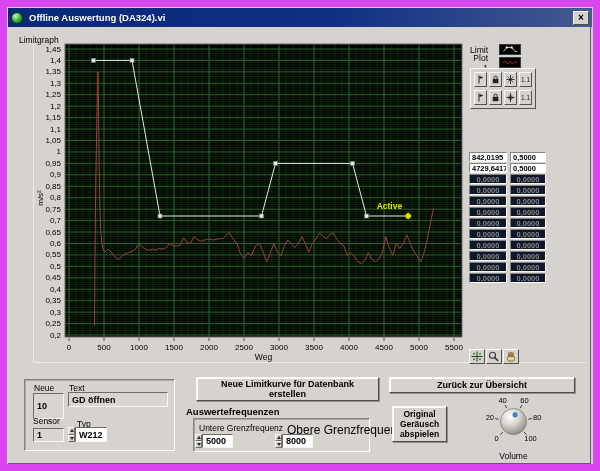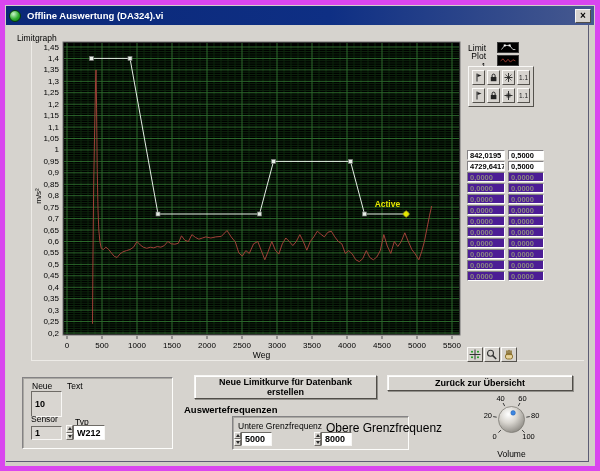--- a/index.html
+++ b/index.html
@@ -1,18 +1,18 @@
 <!DOCTYPE html>
 <html><head>
 <meta charset="utf-8">
 <style>
   html,body{margin:0;padding:0;background:#ffffff;}
   *{box-sizing:border-box;}
   .window{position:relative;width:600px;height:471px;background:#d2cfc8;
-    border:5px solid #d946ef;font-family:"Liberation Sans",sans-serif;color:#000;overflow:hidden;}
+    border:7px solid #d946ef;font-family:"Liberation Sans",sans-serif;color:#000;overflow:hidden;}
   .titlebar{position:absolute;left:1px;top:1px;right:1px;height:19px;
     background:linear-gradient(90deg,#0b2878 0%,#0e2f84 55%,#46598f 100%);
     display:flex;align-items:center;padding:0 3px;}
   .vi-icon{width:12px;height:12px;border-radius:50%;flex:0 0 auto;
     background:radial-gradient(circle at 35% 30%,#c9f5c9,#2fae2f 55%,#0c720c);
     border:1px solid #063f06;}
   .title-text{color:#fff;font-size:9.5px;font-weight:bold;margin-left:6px;flex:1;
     white-space:nowrap;overflow:hidden;}
   .close-btn{width:16px;height:14px;background:#d6d3ce;border:1px solid;
     border-color:#f8f7f5 #504d48 #504d48 #f8f7f5;display:flex;align-items:center;
@@ -33,21 +33,21 @@
   .tool-row:last-child{margin-bottom:0;}
   .tbtn{width:13px;height:15px;background:#d6d3ce;border:1px solid;
     border-color:#fbfaf8 #55524d #55524d #fbfaf8;display:flex;align-items:center;justify-content:center;padding:0;}
   .cursor-table{position:absolute;left:461px;top:125px;}
   .trow{display:flex;gap:3px;margin-bottom:1px;}
   .tcell{height:10px;font-size:7.5px;font-weight:bold;line-height:9px;padding:0 2px;
     border:1px solid;border-color:#848284 #fdfdfb #fdfdfb #848284;overflow:hidden;white-space:nowrap;}
   .tcell.c1{width:38px;}
   .tcell.c2{width:36px;}
   .tcell.on{background:#fff;color:#000;}
-  .tcell.off{background:#4c1d95;color:#8a8781;}
+  .tcell.off{background:#0f172a;color:#8a8781;text-align:center;}
   .graph-palette{position:absolute;left:461px;top:322px;display:flex;gap:1px;}
   .pbtn{width:16px;height:15px;background:#d6d3ce;border:1px solid;
     border-color:#fbfaf8 #55524d #55524d #fbfaf8;display:flex;align-items:center;justify-content:center;padding:0;}
   .inset-box{position:absolute;border:1px solid;border-color:#848284 #fdfdfb #fdfdfb #848284;
     box-shadow:inset 1px 1px 0 rgba(90,88,82,.35);}
   .lbl{position:absolute;font-size:8.5px;white-space:nowrap;}
   .fld{position:absolute;background:#d9d6d1;border:1px solid;
     border-color:#6e6b66 #f8f7f5 #f8f7f5 #6e6b66;font-weight:bold;font-size:9px;
     padding:0 3px;display:flex;align-items:center;white-space:nowrap;overflow:hidden;}
   .fld.white{background:#fff;}
@@ -481,39 +481,40 @@
           <line x1="6" y1="1.5" x2="6" y2="5.5" stroke="#7a5c10" stroke-width="1.3" stroke-linecap="round"></line>
           <line x1="8" y1="2" x2="8" y2="5.5" stroke="#7a5c10" stroke-width="1.3" stroke-linecap="round"></line>
         </svg>
       </button>
     </div>
 
     <div class="inset-box" style="left:16px;top:352px;width:151px;height:72px;">
       <span class="lbl" style="left:9px;top:3px;">Neue</span>
       <div class="fld" style="left:8px;top:13px;width:31px;height:26px;">10</div>
       <span class="lbl" style="left:44px;top:3px;">Text</span>
+      <div class="fld" style="left:43px;top:12px;width:100px;height:15px;">GD öffnen</div>
       <span class="lbl" style="left:8px;top:36px;">Sensor</span>
       <div class="fld" style="left:8px;top:48px;width:31px;height:14px;">1</div>
       <span class="lbl" style="left:52px;top:39px;">Typ</span>
       <div class="spin" style="left:43px;top:47px;height:15px;">
         <span class="up">
             <i></i>
           </span>
         <span class="dn">
             <i></i>
           </span>
       </div>
       <div class="fld white" style="left:50px;top:47px;width:32px;height:15px;">W212</div>
     </div>
 
     <button class="btn" style="left:188px;top:350px;width:183px;height:24px;">Neue Limitkurve für Datenbank erstellen</button>
 
     <span class="group-label" style="left:178px;top:379px;">Auswertefrequenzen</span>
 
-    <div class="inset-box" style="left:185px;top:391px;width:177px;height:34px;margin-left:41px;">
+    <div class="inset-box" style="left:185px;top:391px;width:177px;height:34px;">
       <span class="lbl" style="left:5px;top:4px;font-size:8.5px;">Untere Grenzfrequenz</span>
       <div class="spin" style="left:1px;top:15px;height:14px;">
         <span class="up">
             <i></i>
           </span>
         <span class="dn">
             <i></i>
           </span>
       </div>
       <div class="fld white" style="left:8px;top:15px;width:31px;height:14px;">5000</div>
@@ -524,20 +525,23 @@
           </span>
         <span class="dn">
             <i></i>
           </span>
       </div>
       <div class="fld white" style="left:88px;top:15px;width:31px;height:14px;text-align:right;">8000</div>
     </div>
 
     <button class="btn" style="left:381px;top:350px;width:186px;height:16px;">Zurück zur Übersicht</button>
 
+    <button class="btn" style="left:384px;top:379px;width:55px;height:36px;white-space:pre-line;line-height:1.2;font-size:8.5px;">Original
+Geräusch
+abspielen</button>
 
     <svg id="knob" class="knob-svg" width="57" height="57">
         <defs>
           <radialGradient id="kg" cx="38%" cy="30%" r="75%">
       <stop offset="0%" stop-color="#ffffff"></stop>
             <stop offset="45%" stop-color="#d9d6d0"></stop>
       <stop offset="85%" stop-color="#a09d97"></stop>
             <stop offset="100%" stop-color="#8b8881"></stop>
     </radialGradient>
         </defs>

